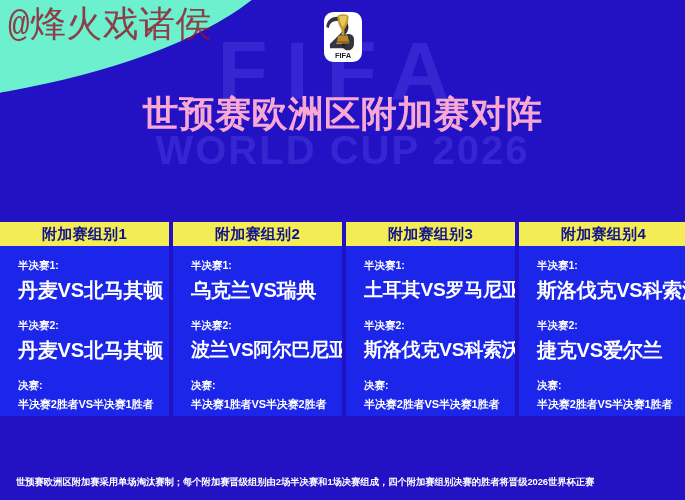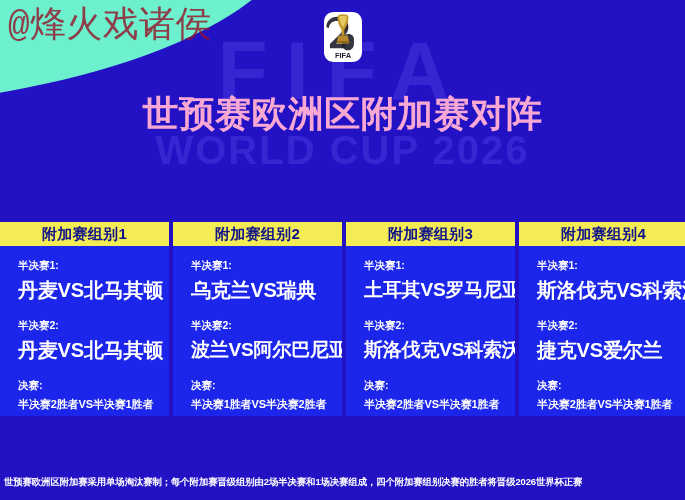--- a/index.html
+++ b/index.html
@@ -163,21 +163,21 @@
     margin-top:5px;
     white-space:nowrap;
     letter-spacing:-.01em;
   }
 
   
   .footer{
     position:absolute;
     left:0; bottom:0;
     width:685px;
-    padding:6px 4px 8px 4px;
+    padding:6px 4px 8px 16px;
   }
   .footer p{
     color:#ffffff;
     font-size:9.4px;
     line-height:20px;
     font-weight:700;
     white-space:nowrap;
     letter-spacing:-.01em;
   }
 </style>

